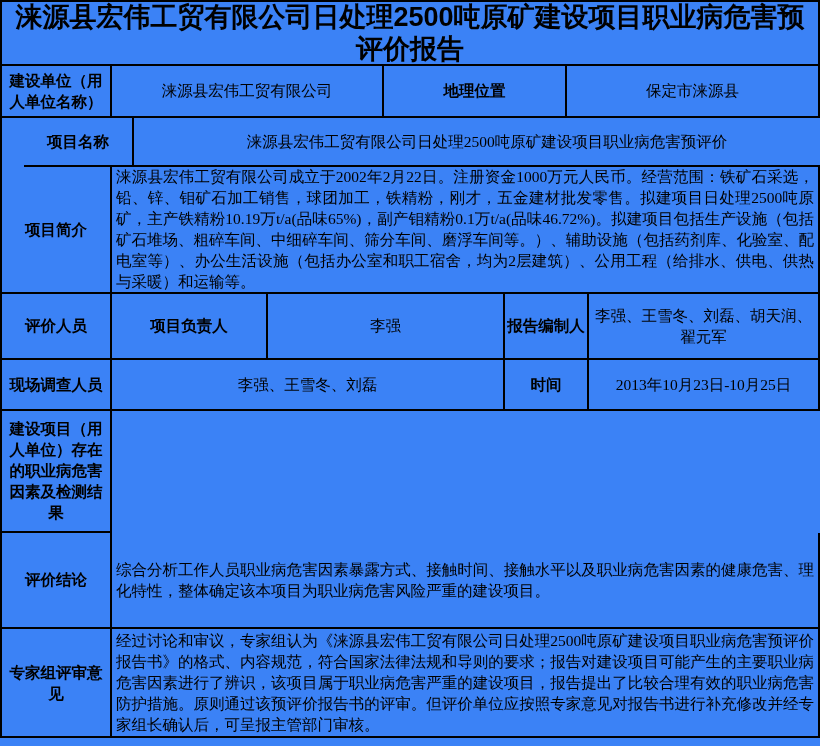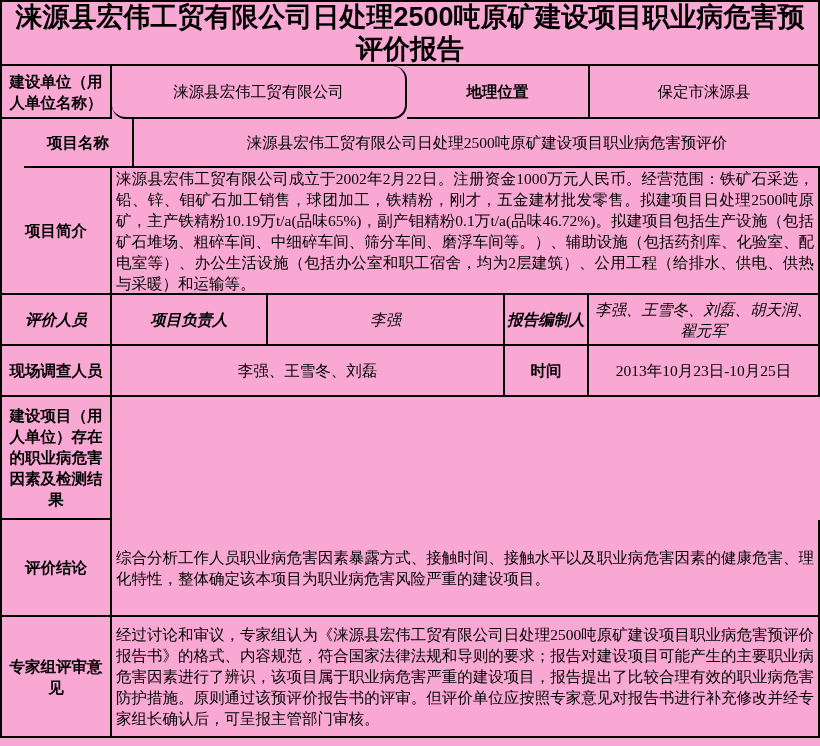--- a/index.html
+++ b/index.html
@@ -1,18 +1,18 @@
 <!DOCTYPE html>
 <html><head>
 <meta charset="utf-8">
 <style>
   html,body{margin:0;padding:0;background:#fff;}
   .page{
     width:820px;height:746px;
-    background:#f9a8d4;
+    background:#3b82f6;
     font-family:"Liberation Serif","DejaVu Serif",serif;
     color:#000;
     position:relative;
     overflow:hidden;
   }
   .table{
     width:820px;height:738px;
     border-top:2px solid #000;
     border-left:2px solid #000;
     box-sizing:border-box;
@@ -47,31 +47,31 @@
     padding:1px 5px;
   }
   .value.just{
     text-align:justify;
     justify-content:flex-start;
     padding:1px 4px;
   }
   .w-label{width:110px;flex:none;}
   .grow{flex:1;}
   
-  .r1 .c2{width:295px;flex:none;border-radius:14px;}
+  .r1 .c2{width:272px;flex:none;}
   .r1 .c3{width:183px;flex:none;}
   .r4 .c2{width:156px;flex:none;}
   .r4 .c3{width:237px;flex:none;}
   .r4 .c4{width:84px;flex:none;}
   .r5 .c2{width:393px;flex:none;}
   .r5 .c3{width:84px;flex:none;}
   .h-r1{height:53px;}
   .h-r2{height:49px;margin-left:22px;}
   .h-r3{height:127px;}
-  .h-r4{height:51px;font-style:italic;}
+  .h-r4{height:67px;}
   .h-r5{height:51px;}
   .h-r6{height:123px;}
   .h-r7{height:97px;}
   .h-r8{flex:1;}
 </style>
 </head>
 <body>
 
 <div class="page">
   <div class="table">

